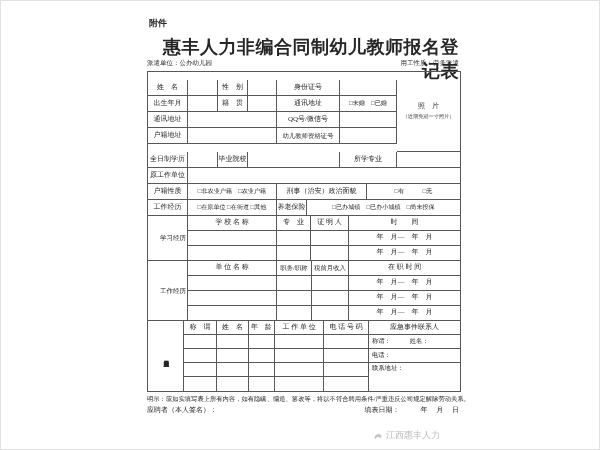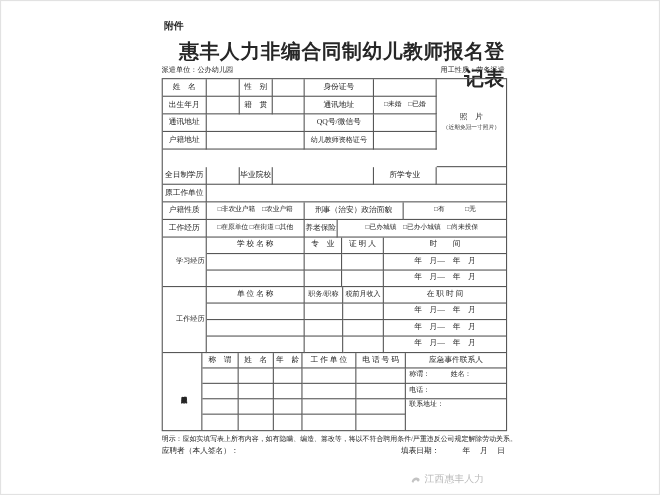--- a/index.html
+++ b/index.html
@@ -5,21 +5,21 @@
   html,body{margin:0;padding:0;background:#fff;}
   .page{position:relative;width:600px;height:450px;background:#ffffff;border:1px solid #e2e2e2;
         box-sizing:border-box;font-family:"Liberation Serif",serif;color:#262626;overflow:hidden;}
   .attach{position:absolute;left:148px;top:16px;font-family:"Liberation Sans",sans-serif;
           font-weight:bold;font-size:9px;}
   .title{position:absolute;left:146px;top:34px;width:312px;text-align:right;
          font-family:"Liberation Sans",sans-serif;font-weight:bold;font-size:18px;letter-spacing:.5px;}
   .subhdr{position:absolute;left:146px;top:58px;width:312px;display:flex;
           justify-content:space-between;font-size:6.5px;}
   .tbl{position:absolute;left:146px;top:70px;width:312px;border:1px solid #575757;}
-  .sec{display:flex;}
+  .sec{display:flex;align-items:center;}
   .row{display:flex;}
   .c{box-sizing:border-box;border-right:1px solid #575757;border-bottom:1px solid #575757;
      display:flex;align-items:center;justify-content:center;font-size:7px;line-height:1.1;
      overflow:hidden;white-space:pre;text-align:center;}
   .h16{height:16px}.h15{height:15px}.h14{height:14px}
   .nbr{border-right:none}.nbb{border-bottom:none}
   .opt{font-size:6.1px;}
   .photo{flex-direction:column;gap:3px;}
   .photonote{font-size:5.2px;color:#3a3a3a;}
   .vlab span{display:inline-block;width:15px;font-size:6.5px;word-break:break-all;

